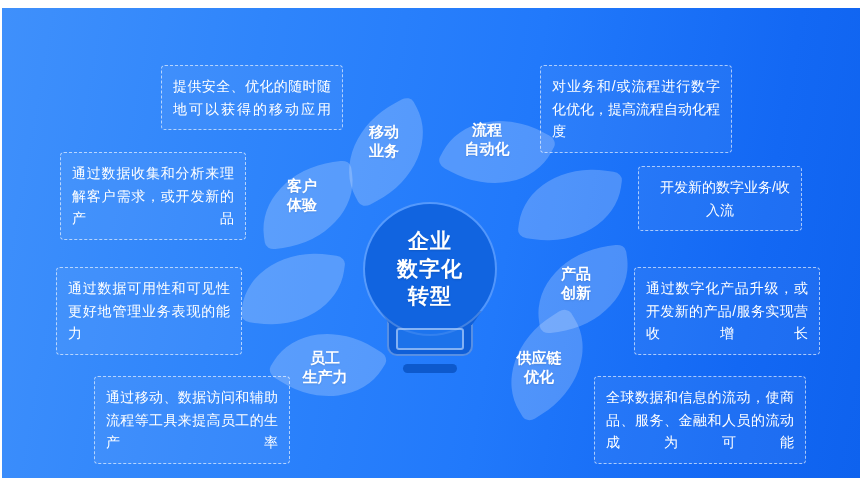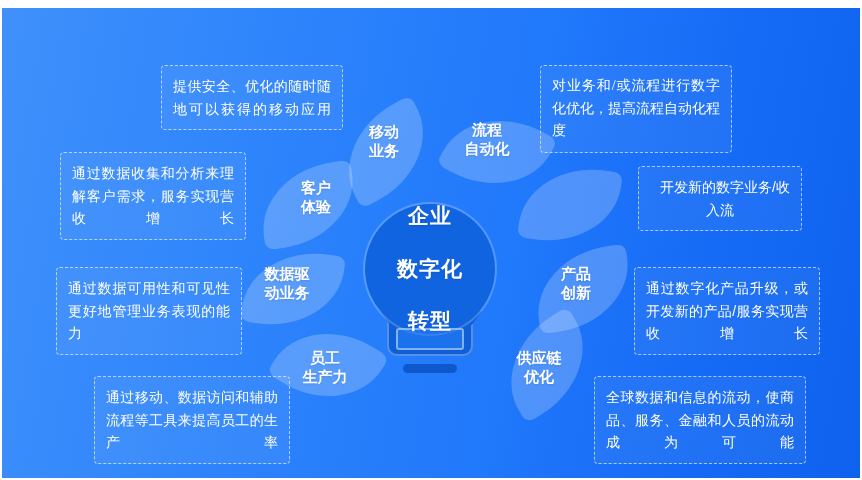--- a/index.html
+++ b/index.html
@@ -68,21 +68,21 @@
     left:38px;top:160px;
     width:54px;height:9px;
     border-radius:5px;
     background:#0d59cc;
   }
   .bulb-title{
     position:absolute;
     left:0;top:0;
     width:130px;height:130px;
     display:flex;flex-direction:column;
-    align-items:center;justify-content:space-between;
+    align-items:center;justify-content:center;
     gap:3px;
     color:#ffffff;
     font-size:21px;
     font-weight:bold;
     letter-spacing:1px;
     line-height:1.18;
     text-shadow:0 1px 2px rgba(0,0,0,0.12);
   }
   
   .petal{
@@ -101,21 +101,21 @@
     text-align:center;
     white-space:nowrap;
     text-shadow:0 1px 2px rgba(0,0,0,0.10);
   }
   
   #petal-0{ left:336px; top:105px; transform:rotate(-28deg);}
   #label-0{ left:347px; top:114px; width:70px;}
   #petal-1{ left:447px; top:105px; transform:rotate(28deg) scaleX(-1);}
   #label-1{ left:446px; top:112px; width:78px;}
   #petal-2{ left:258px; top:158px; transform:rotate(-8deg);}
-  #label-2{ left:276px; top:170px; width:76px;}
+  #label-2{ left:262px; top:170px; width:76px;font-family:Liberation Mono, monospace;}
   #petal-3{ left:520px; top:158px; transform:rotate(8deg) scaleX(-1);}
   #label-3{ left:525px; top:168px; width:74px;}
   #petal-4{ left:243px; top:242px; transform:rotate(8deg);}
   #label-4{ left:244px; top:256px; width:82px;}
   #petal-5{ left:533px; top:242px; transform:rotate(-8deg) scaleX(-1);}
   #label-5{ left:536px; top:256px; width:76px;}
   #petal-6{ left:278px; top:318px; transform:rotate(32deg);}
   #label-6{ left:285px; top:340px; width:76px;}
   #petal-7{ left:497px; top:318px; transform:rotate(-32deg) scaleX(-1);}
   #label-7{ left:496px; top:340px; width:82px;}
@@ -127,21 +127,21 @@
     border-radius:4px;
     background:rgba(255,255,255,0.055);
     color:#ffffff;
     font-size:14px;
     line-height:1.62;
     padding:9px 11px;
     text-align:justify;
     text-align-last:justify;
   }
   #callout-0{ left:159px; top:57px; width:182px;}
-  #callout-1{ left:538px; top:57px; width:192px;font-family:Liberation Serif, serif;}
+  #callout-1{ left:538px; top:57px; width:192px;}
   #callout-2{ left:58px;  top:144px; width:186px;}
   #callout-3{ left:636px; top:158px; width:164px; text-align:right; text-align-last:center;}
   #callout-4{ left:54px;  top:259px; width:186px;}
   #callout-5{ left:632px; top:259px; width:186px;}
   #callout-6{ left:92px;  top:368px; width:196px;}
   #callout-7{ left:592px; top:368px; width:212px;}
 </style>
 </head>
 <body>
 
@@ -161,24 +161,20 @@
       <div>移动</div>
       <div>业务</div>
     </div>
     <div class="petal-label" id="label-1">
       <div>流程</div>
       <div>自动化</div>
     </div>
     <div class="petal-label" id="label-2">
       <div>客户</div>
       <div>体验</div>
-    </div>
-    <div class="petal-label" id="label-4">
-      <div>数据驱</div>
-      <div>动业务</div>
     </div>
     <div class="petal-label" id="label-5">
       <div>产品</div>
       <div>创新</div>
     </div>
     <div class="petal-label" id="label-6">
       <div>员工</div>
       <div>生产力</div>
     </div>
     <div class="petal-label" id="label-7">
@@ -193,21 +189,21 @@
       <div class="bulb-base"></div>
       <div class="bulb-title">
         <div>企业</div>
         <div>数字化</div>
         <div>转型</div>
       </div>
     </div>
 
     <div class="callout" id="callout-0">提供安全、优化的随时随地可以获得的移动应用</div>
     <div class="callout" id="callout-1">对业务和/或流程进行数字化优化，提高流程自动化程度</div>
-    <div class="callout" id="callout-2">通过数据收集和分析来理解客户需求，服务实现营收增长</div>
+    <div class="callout" id="callout-2">通过数据收集和分析来理解客户需求，或开发新的产品</div>
     <div class="callout" id="callout-3">开发新的数字业务/收入流</div>
     <div class="callout" id="callout-4">通过数据可用性和可见性更好地管理业务表现的能力</div>
     <div class="callout" id="callout-5">通过数字化产品升级，或开发新的产品/服务实现营收增长</div>
     <div class="callout" id="callout-6">通过移动、数据访问和辅助流程等工具来提高员工的生产率</div>
     <div class="callout" id="callout-7">全球数据和信息的流动，使商品、服务、金融和人员的流动成为可能</div>
 
   </div>
 </div>
 
 </body></html>

